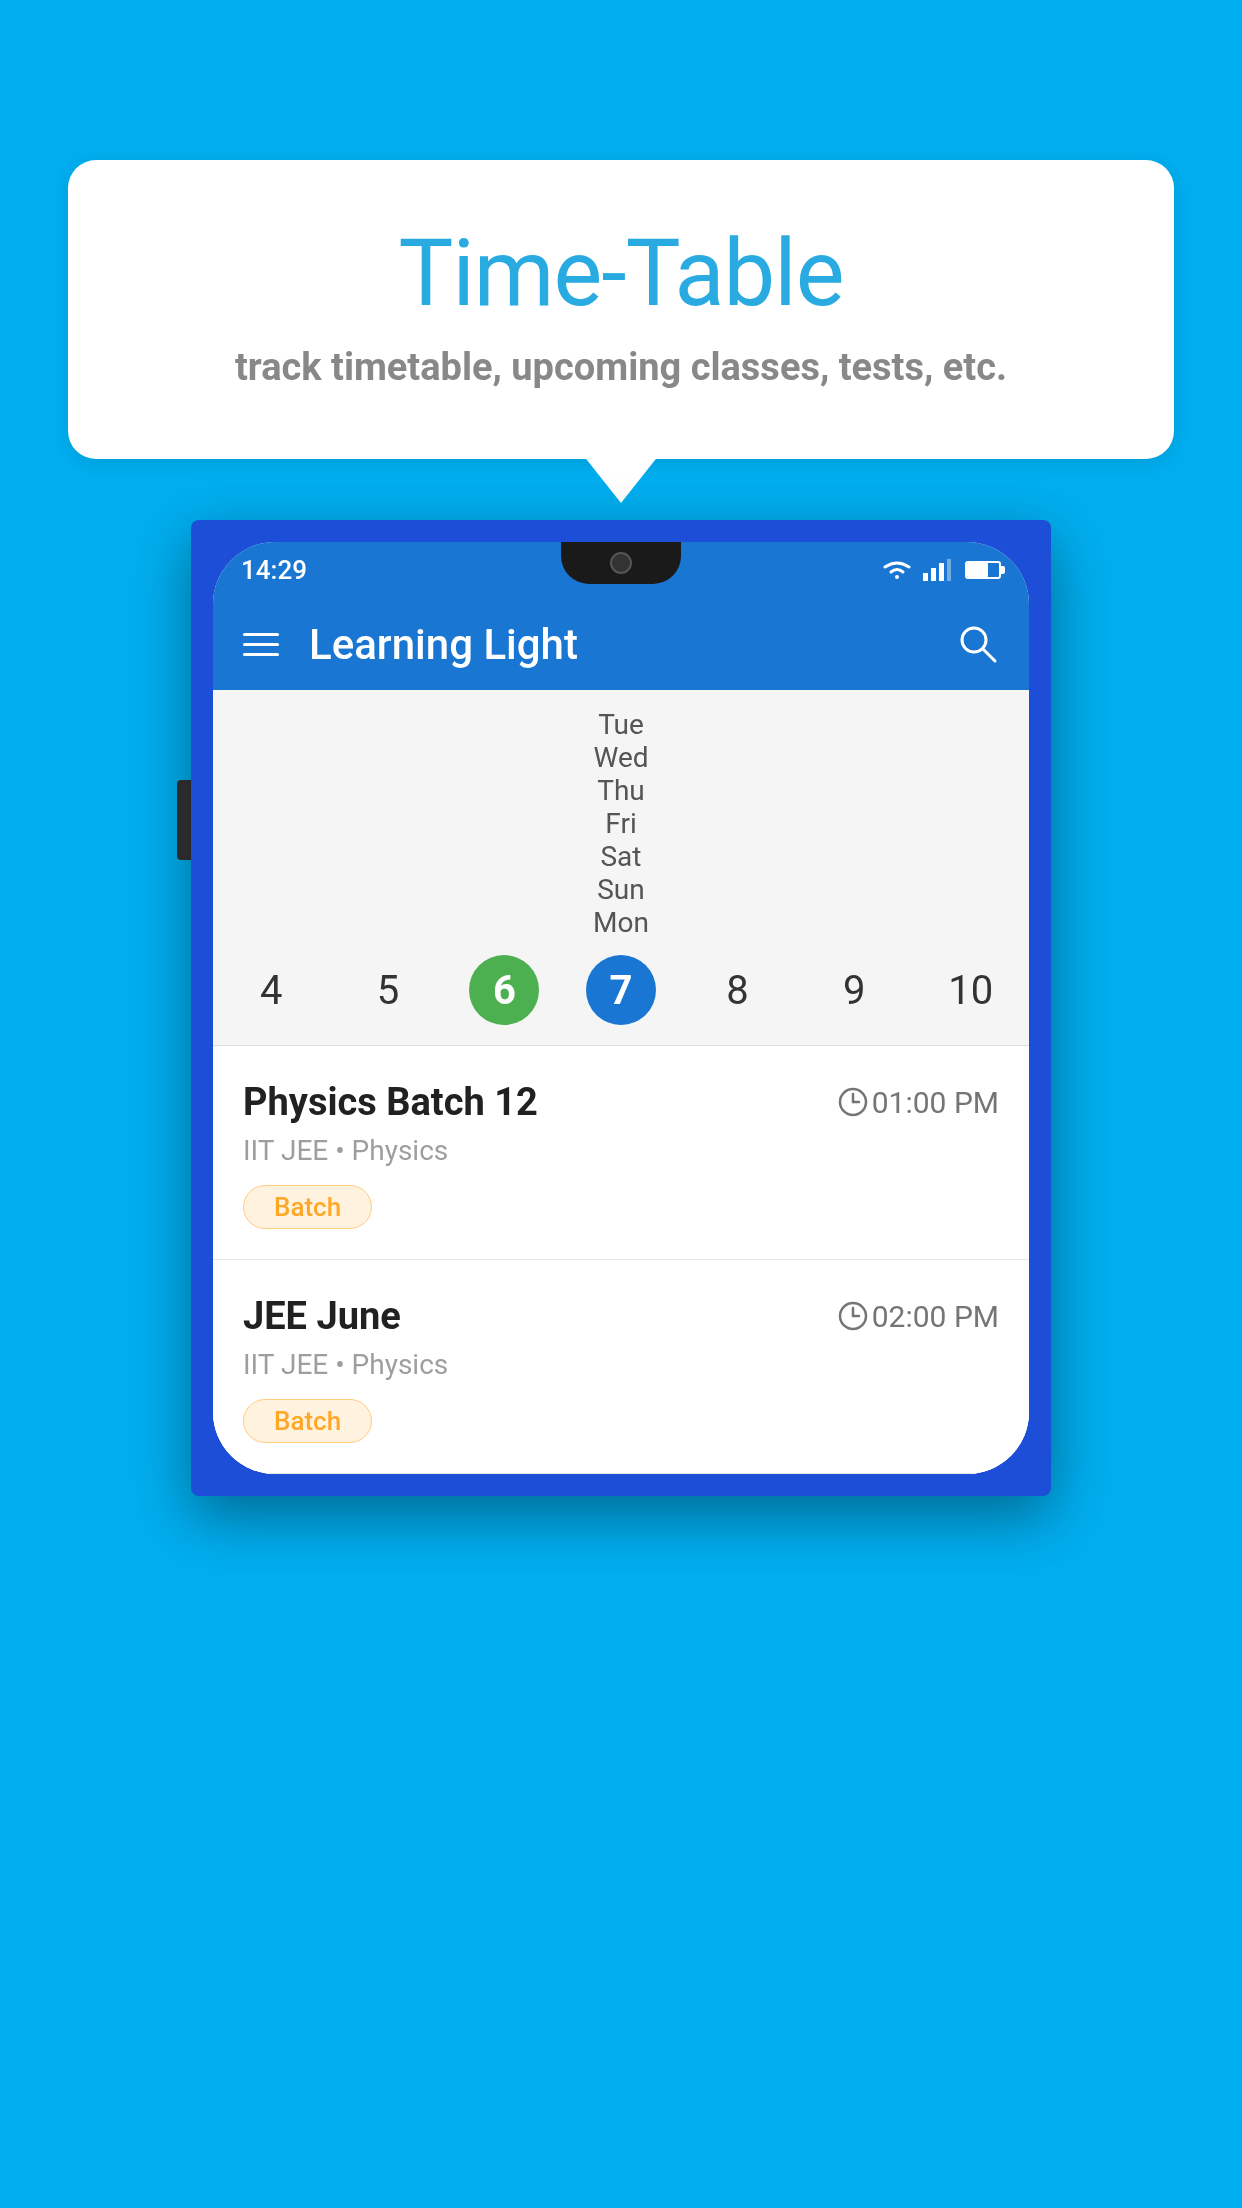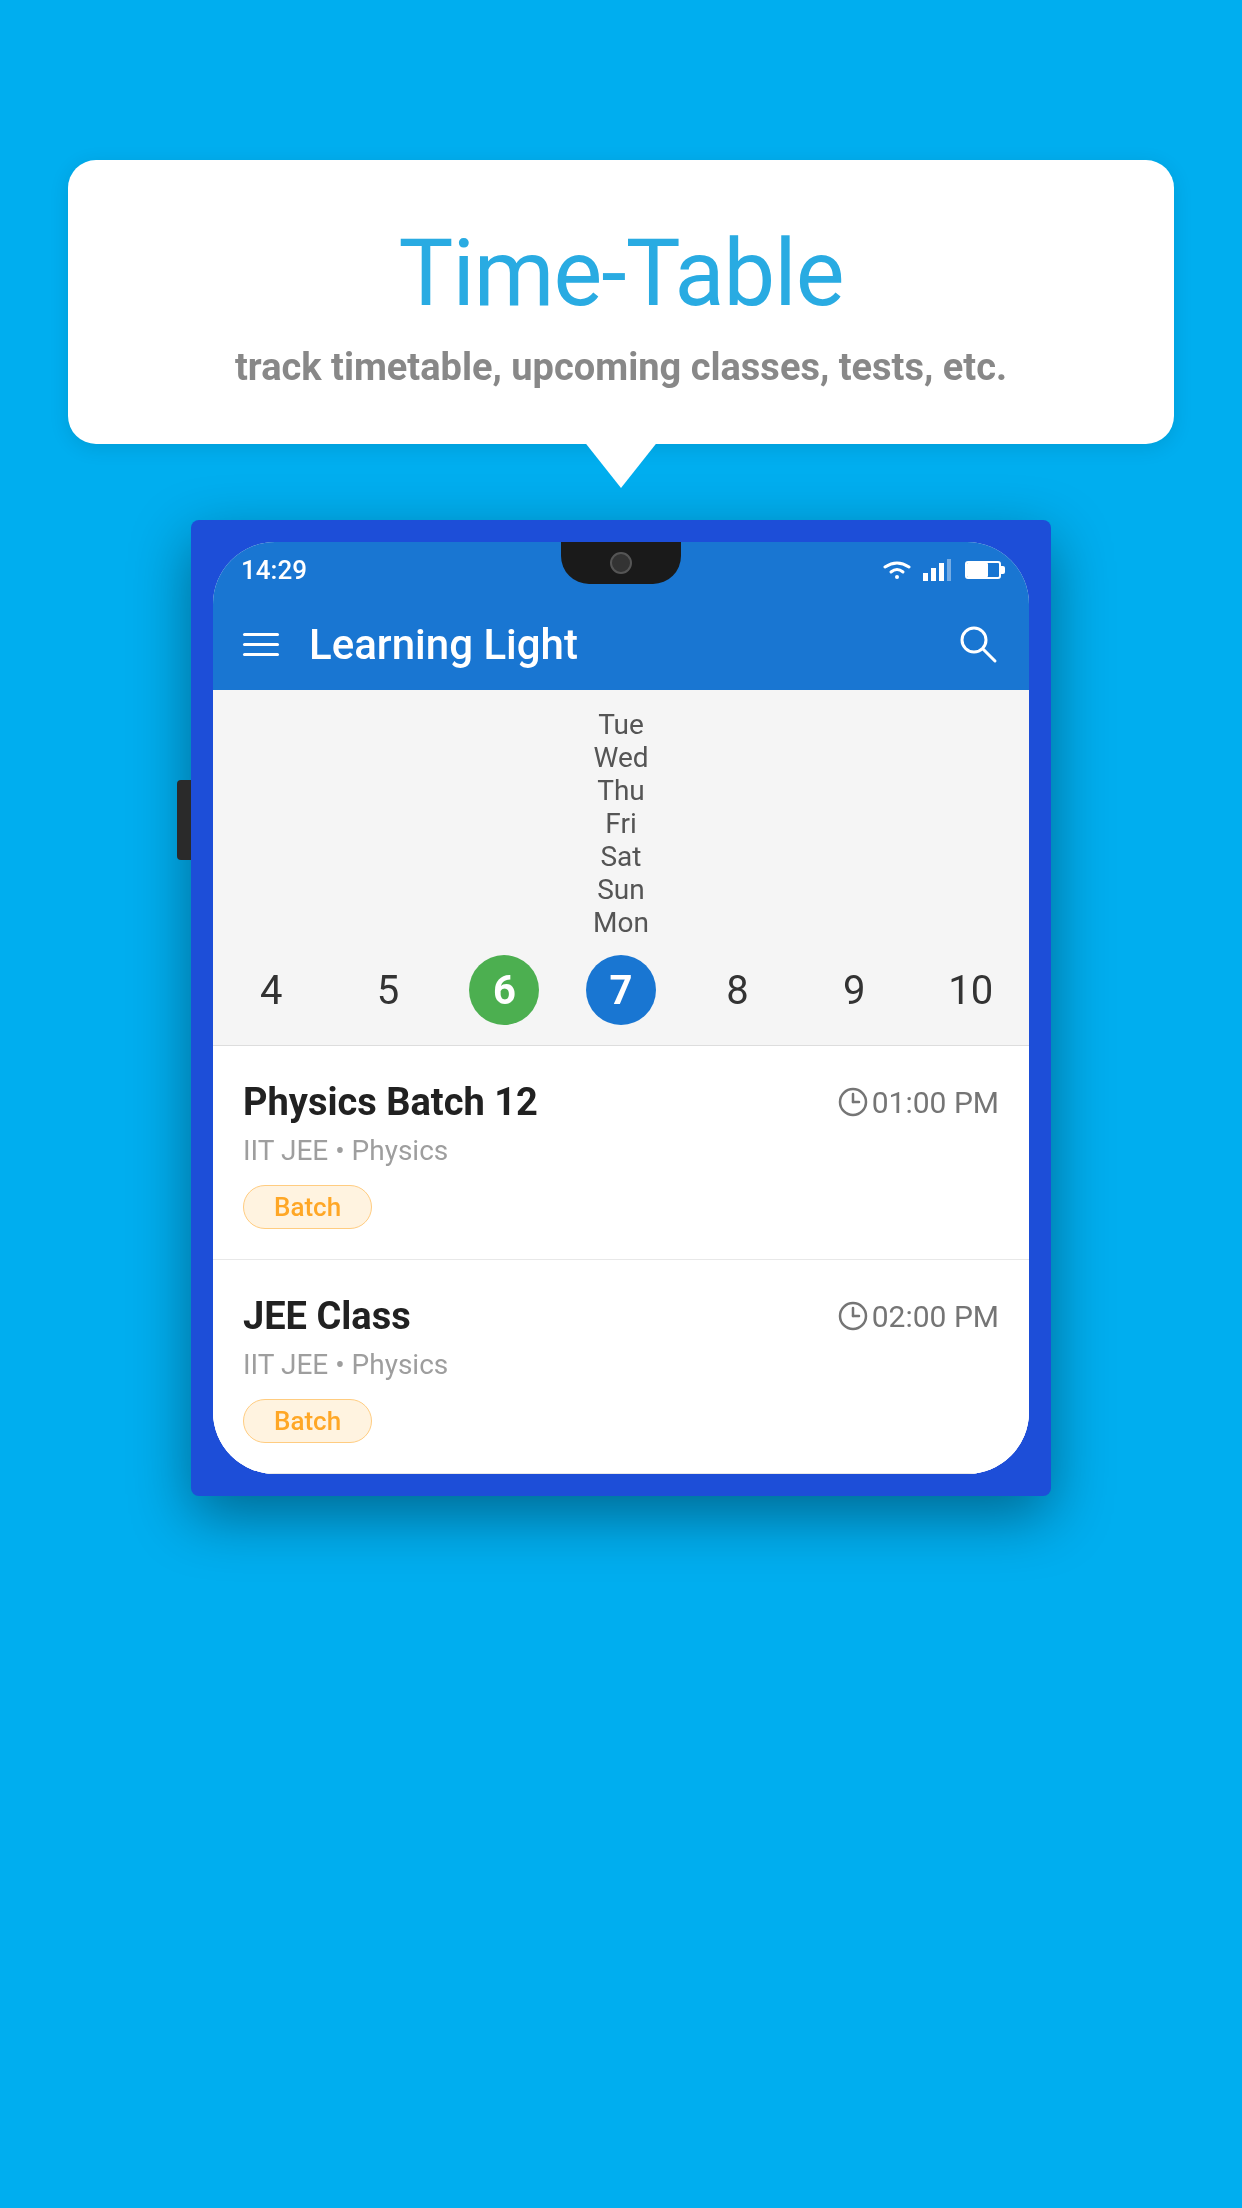--- a/index.html
+++ b/index.html
@@ -17,21 +17,21 @@
     .speech-bubble-container {
       position: absolute;
       top: 160px;
       left: 68px;
       right: 68px;
     }
 
     .speech-bubble {
       background: white;
       border-radius: 28px;
-      padding: 60px 50px 55px;
+      padding: 60px 50px 70px;
       text-align: center;
       box-shadow: 0 4px 20px rgba(0,0,0,0.1);
       position: relative;
     }
 
     .speech-bubble::after {
       content: '';
       position: absolute;
       bottom: -44px;
       left: 50%;
@@ -444,21 +444,21 @@
               </svg>
               <span>01:00 PM</span>
             </div>
           </div>
           <div class="class-subtitle">IIT JEE • Physics</div>
           <span class="batch-badge">Batch</span>
         </div>
 
         <div class="class-item">
           <div class="class-item-header">
-            <div class="class-name">JEE Class</div>
+            <div class="class-name">JEE June</div>
             <div class="class-time">
               <svg width="30" height="30" viewBox="0 0 30 30">
                 <circle cx="15" cy="15" r="13" stroke="#757575" stroke-width="2.5" fill="none"></circle>
                 <line x1="15" y1="15" x2="15" y2="7" stroke="#757575" stroke-width="2.5" stroke-linecap="round"></line>
                 <line x1="15" y1="15" x2="21" y2="15" stroke="#757575" stroke-width="2.5" stroke-linecap="round"></line>
               </svg>
               <span>02:00 PM</span>
             </div>
           </div>
           <div class="class-subtitle">IIT JEE • Physics</div>

